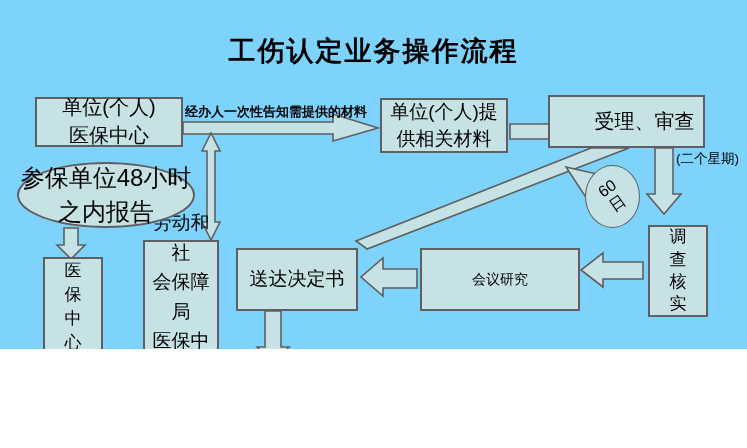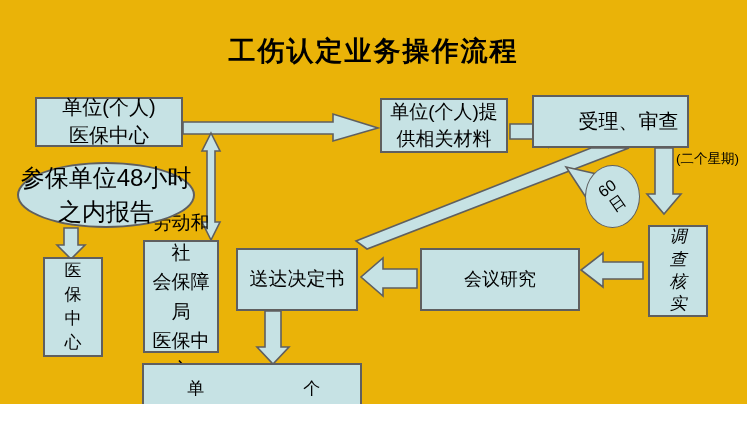--- a/index.html
+++ b/index.html
@@ -1,17 +1,17 @@
 <!DOCTYPE html>
 <html><head>
 <meta charset="utf-8">
 <style>
   html,body{margin:0;padding:0;background:#ffffff;}
   .canvas{
-    position:relative;width:747px;height:404px;background:#eab308;overflow:hidden;
+    position:relative;width:747px;height:349px;background:#7dd3fc;overflow:hidden;
     font-family:"Liberation Sans","DejaVu Sans",sans-serif;color:#000;
   }
   .layer{position:absolute;left:0;top:0;width:747px;height:448px;}
   svg{display:block;}
   .shape{
     position:absolute;box-sizing:border-box;
     background:#c6e2e4;border:2px solid #5f5f5f;
     display:flex;align-items:center;justify-content:center;
     text-align:center;line-height:1.38;
   }
@@ -56,47 +56,48 @@
   </svg>
 
   <div class="title">工伤认定业务操作流程</div>
 
   <div class="shape box pre" style="left:35px;top:97px;width:148px;height:50px;">单位(个人)
 医保中心</div>
 
   <div class="shape box pre" style="left:380px;top:98px;width:128px;height:55px;font-size:19px;">单位(个人)提
 供相关材料</div>
 
-  <div class="shape box" style="left:532px;top:95px;width:157px;height:53px;padding-left:36px;">受理、审查</div>
+  <div class="shape box" style="left:548px;top:95px;width:157px;height:53px;padding-left:36px;">受理、审查</div>
 
   <div class="shape" style="left:648px;top:225px;width:60px;height:92px;">
-    <span class="vtext" style="line-height:1.32;font-style:italic;">调查核实</span>
+    <span class="vtext" style="line-height:1.32;">调查核实</span>
   </div>
 
   <div class="shape" style="left:43px;top:257px;width:60px;height:100px;align-items:center;">
     <span class="vtext" style="line-height:1.42;">医保中心</span>
   </div>
 
   <div class="shape pre" style="left:143px;top:240px;width:76px;height:113px;font-size:19px;line-height:1.55;">劳动和社
 会保障局
 医保中心</div>
 
   <div class="shape box" style="left:236px;top:248px;width:122px;height:63px;font-size:19px;">送达决定书</div>
 
-  <div class="shape box" style="left:420px;top:248px;width:160px;height:63px;font-size:18px;">会议研究</div>
+  <div class="shape box" style="left:420px;top:248px;width:160px;height:63px;font-size:14px;">会议研究</div>
 
   <div class="shape" style="left:142px;top:363px;width:220px;height:74px;">
     <span class="parties-col" style="left:42px;">单位</span>
     <span class="parties-col" style="left:158px;">个人</span>
   </div>
 
   <div class="shape ellipse pre" style="left:17px;top:162px;width:178px;height:66px;font-size:24px;line-height:1.4;">参保单位48小时
 之内报告</div>
 
 
   <div class="shape ellipse" style="left:585px;top:165px;width:55px;height:63px;border-width:1.5px;">
     <span class="callout-text">60日</span>
   </div>
 
+  <div class="small-label" style="left:185px;top:103px;">经办人一次性告知需提供的材料</div>
 
   <div class="plain-label" style="left:676px;top:150px;text-align:center;">(二个星期)</div>
 
 </div>
 
 </body></html>

